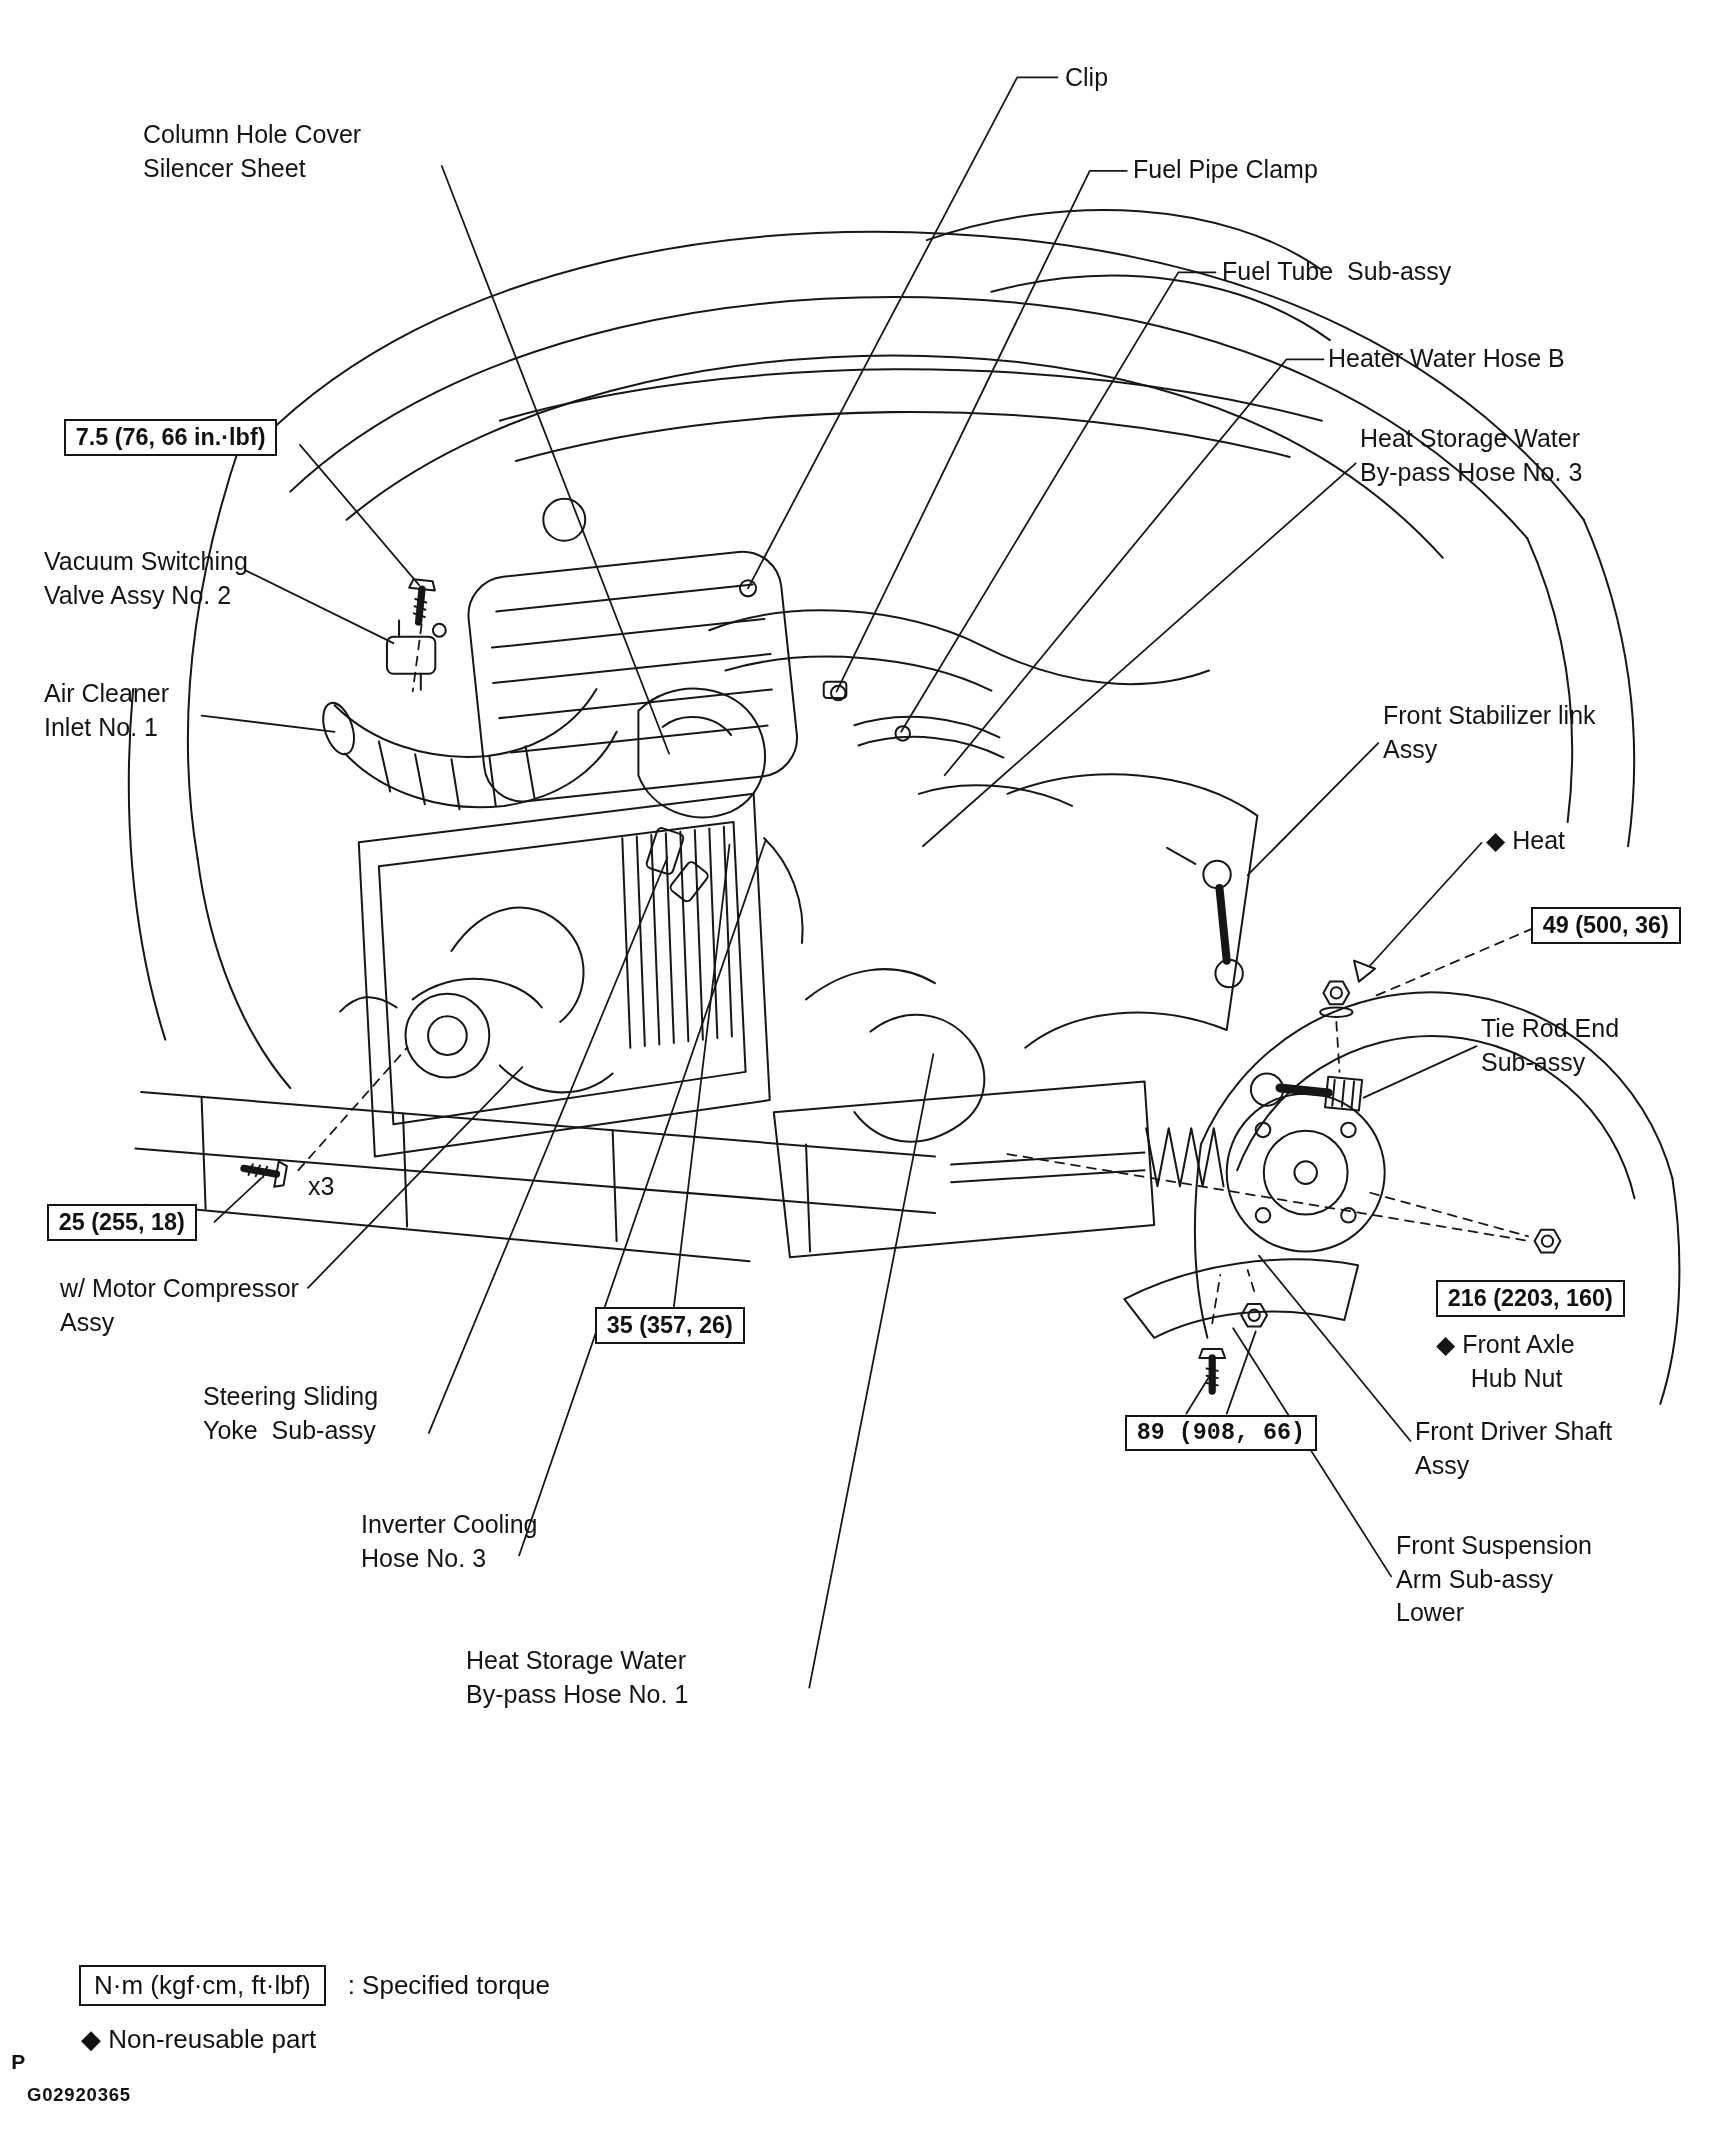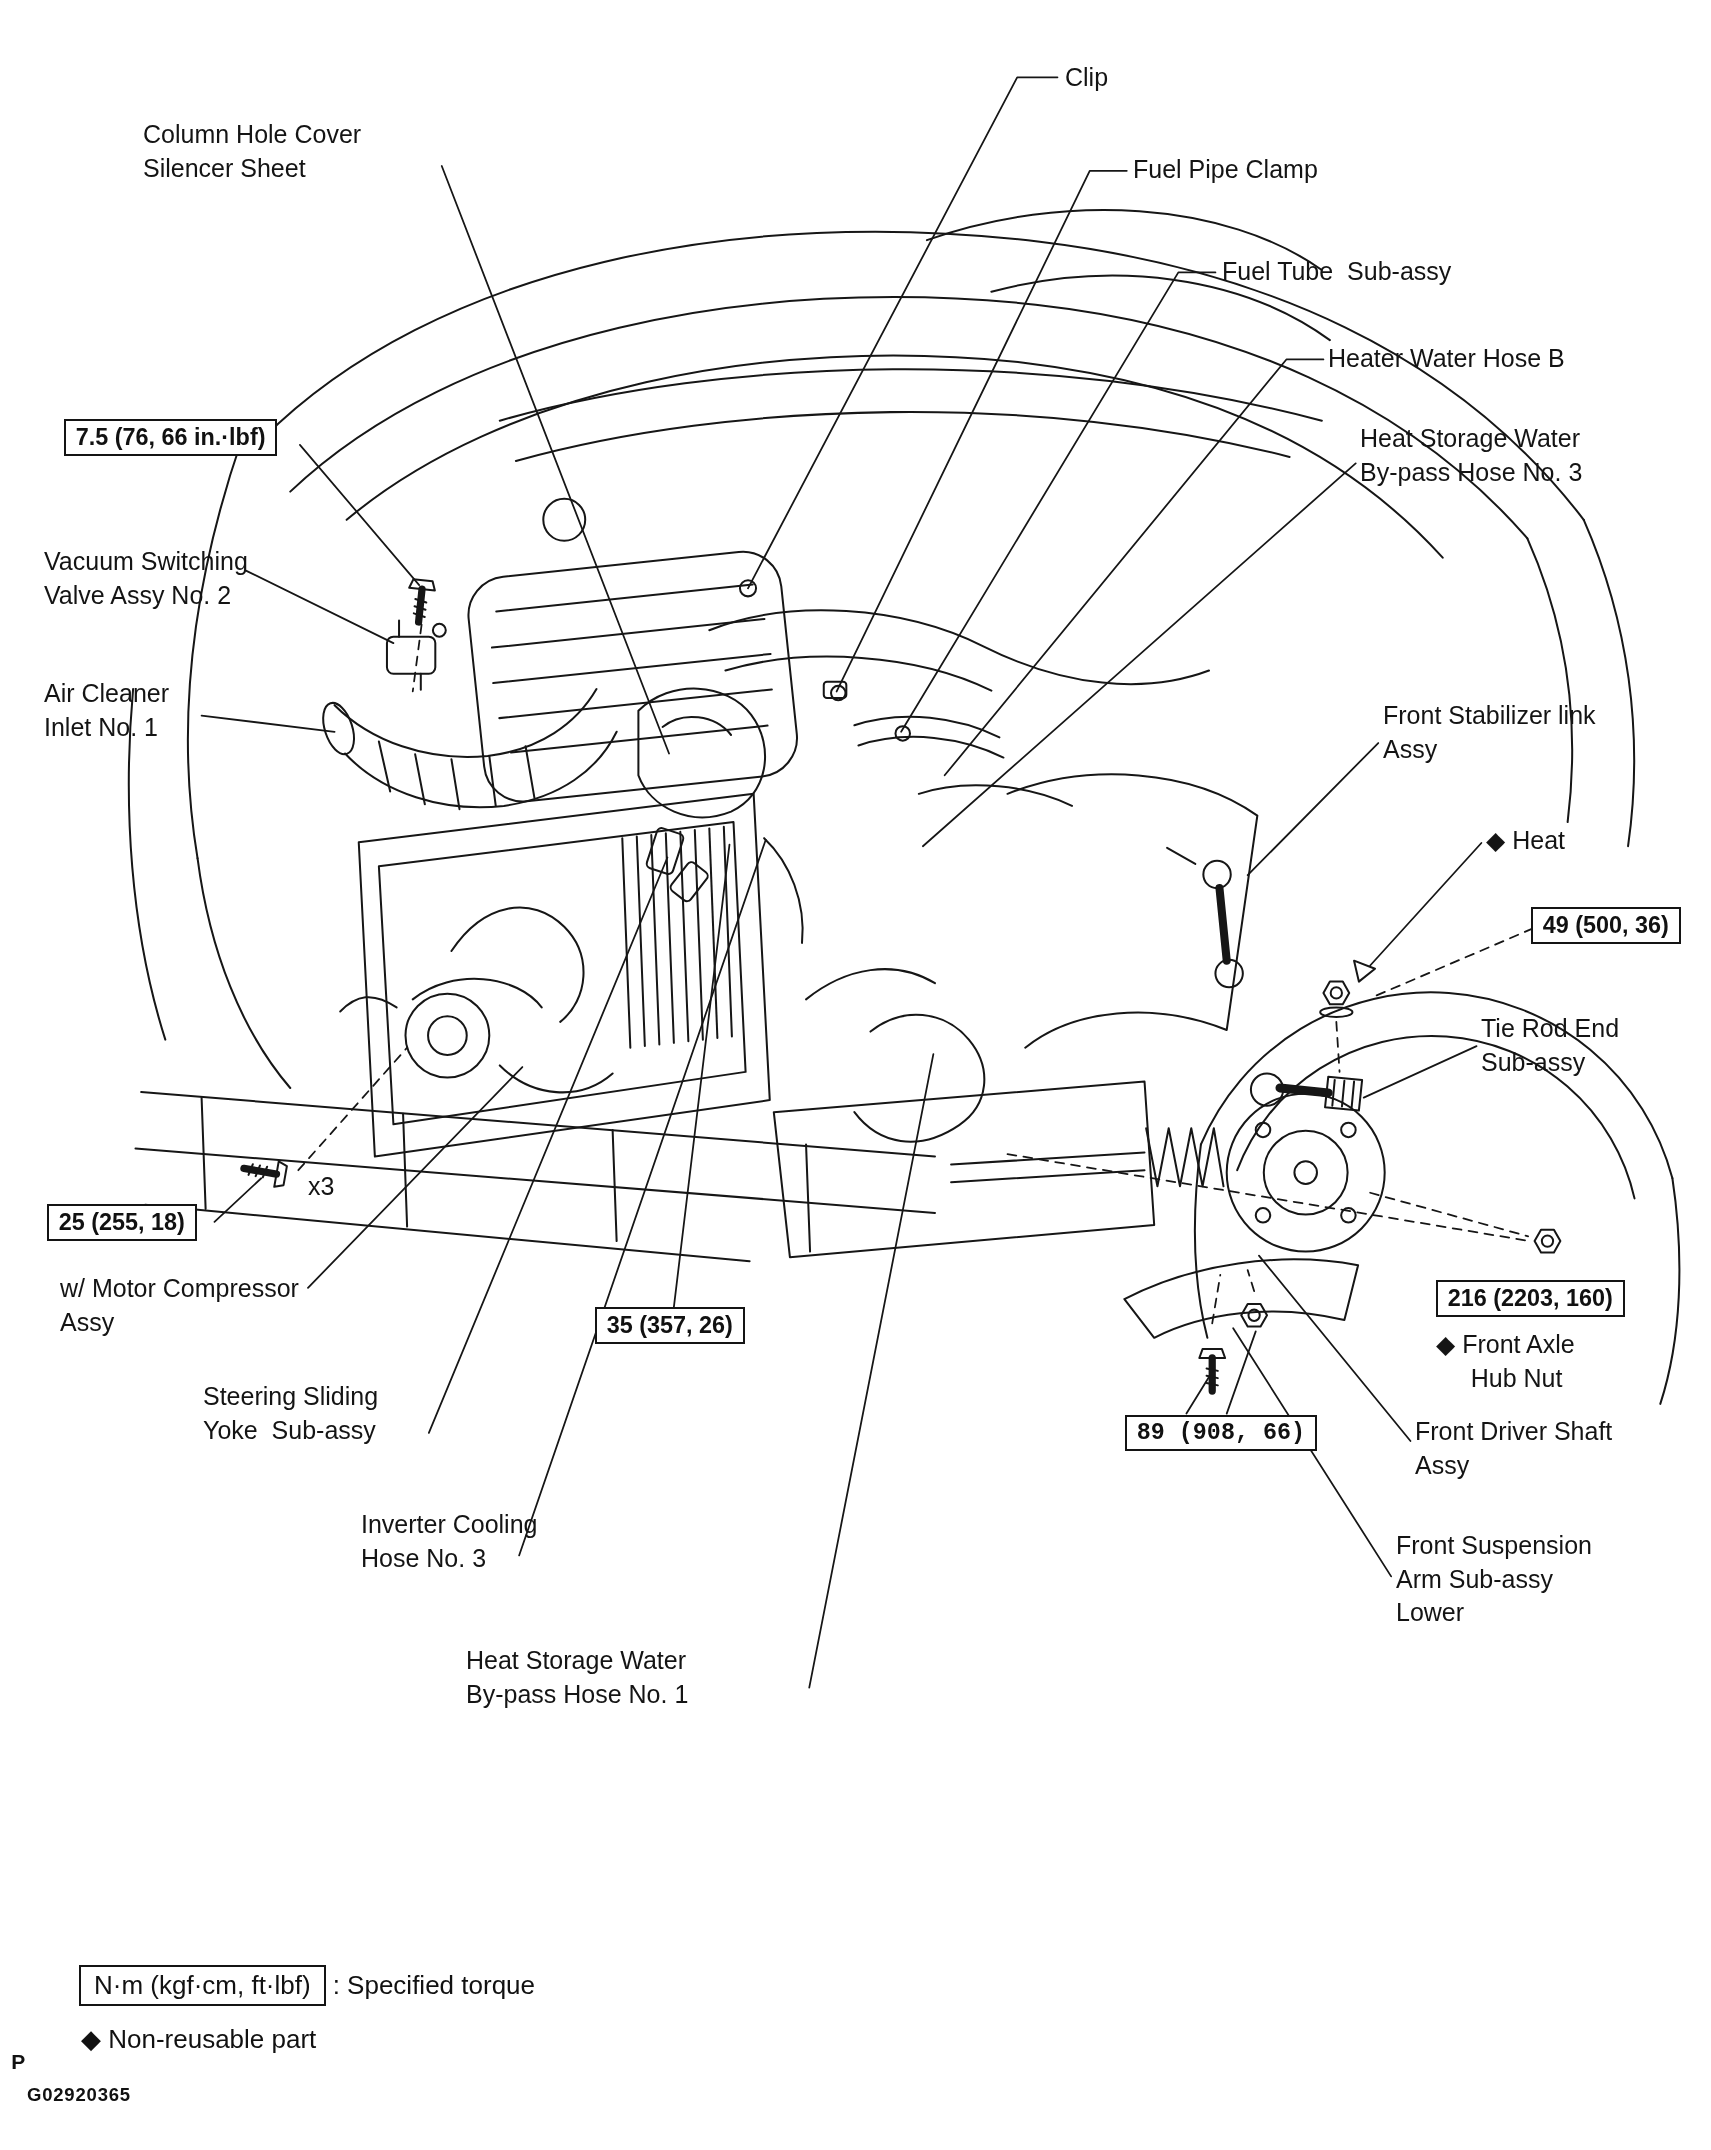--- a/index.html
+++ b/index.html
@@ -32,21 +32,21 @@
     font-size: 23.4px;
     font-weight: bold;
     padding: 3.2px 9.7px;
     white-space: nowrap;
     text-align: right;
   }
   .legend-row {
     position: absolute;
     display: flex;
     align-items: center;
-    gap: 7px;
+    gap: 22px;
     font-size: 26px;
     padding-left: 16px;
   }
   .legend-box {
     border: 2.4px solid #141414;
     padding: 3.2px 13px;
     white-space: nowrap;
   }
   .legend-text { white-space: nowrap; }
   .nonreusable { position: absolute; font-size: 26px; white-space: nowrap; }

